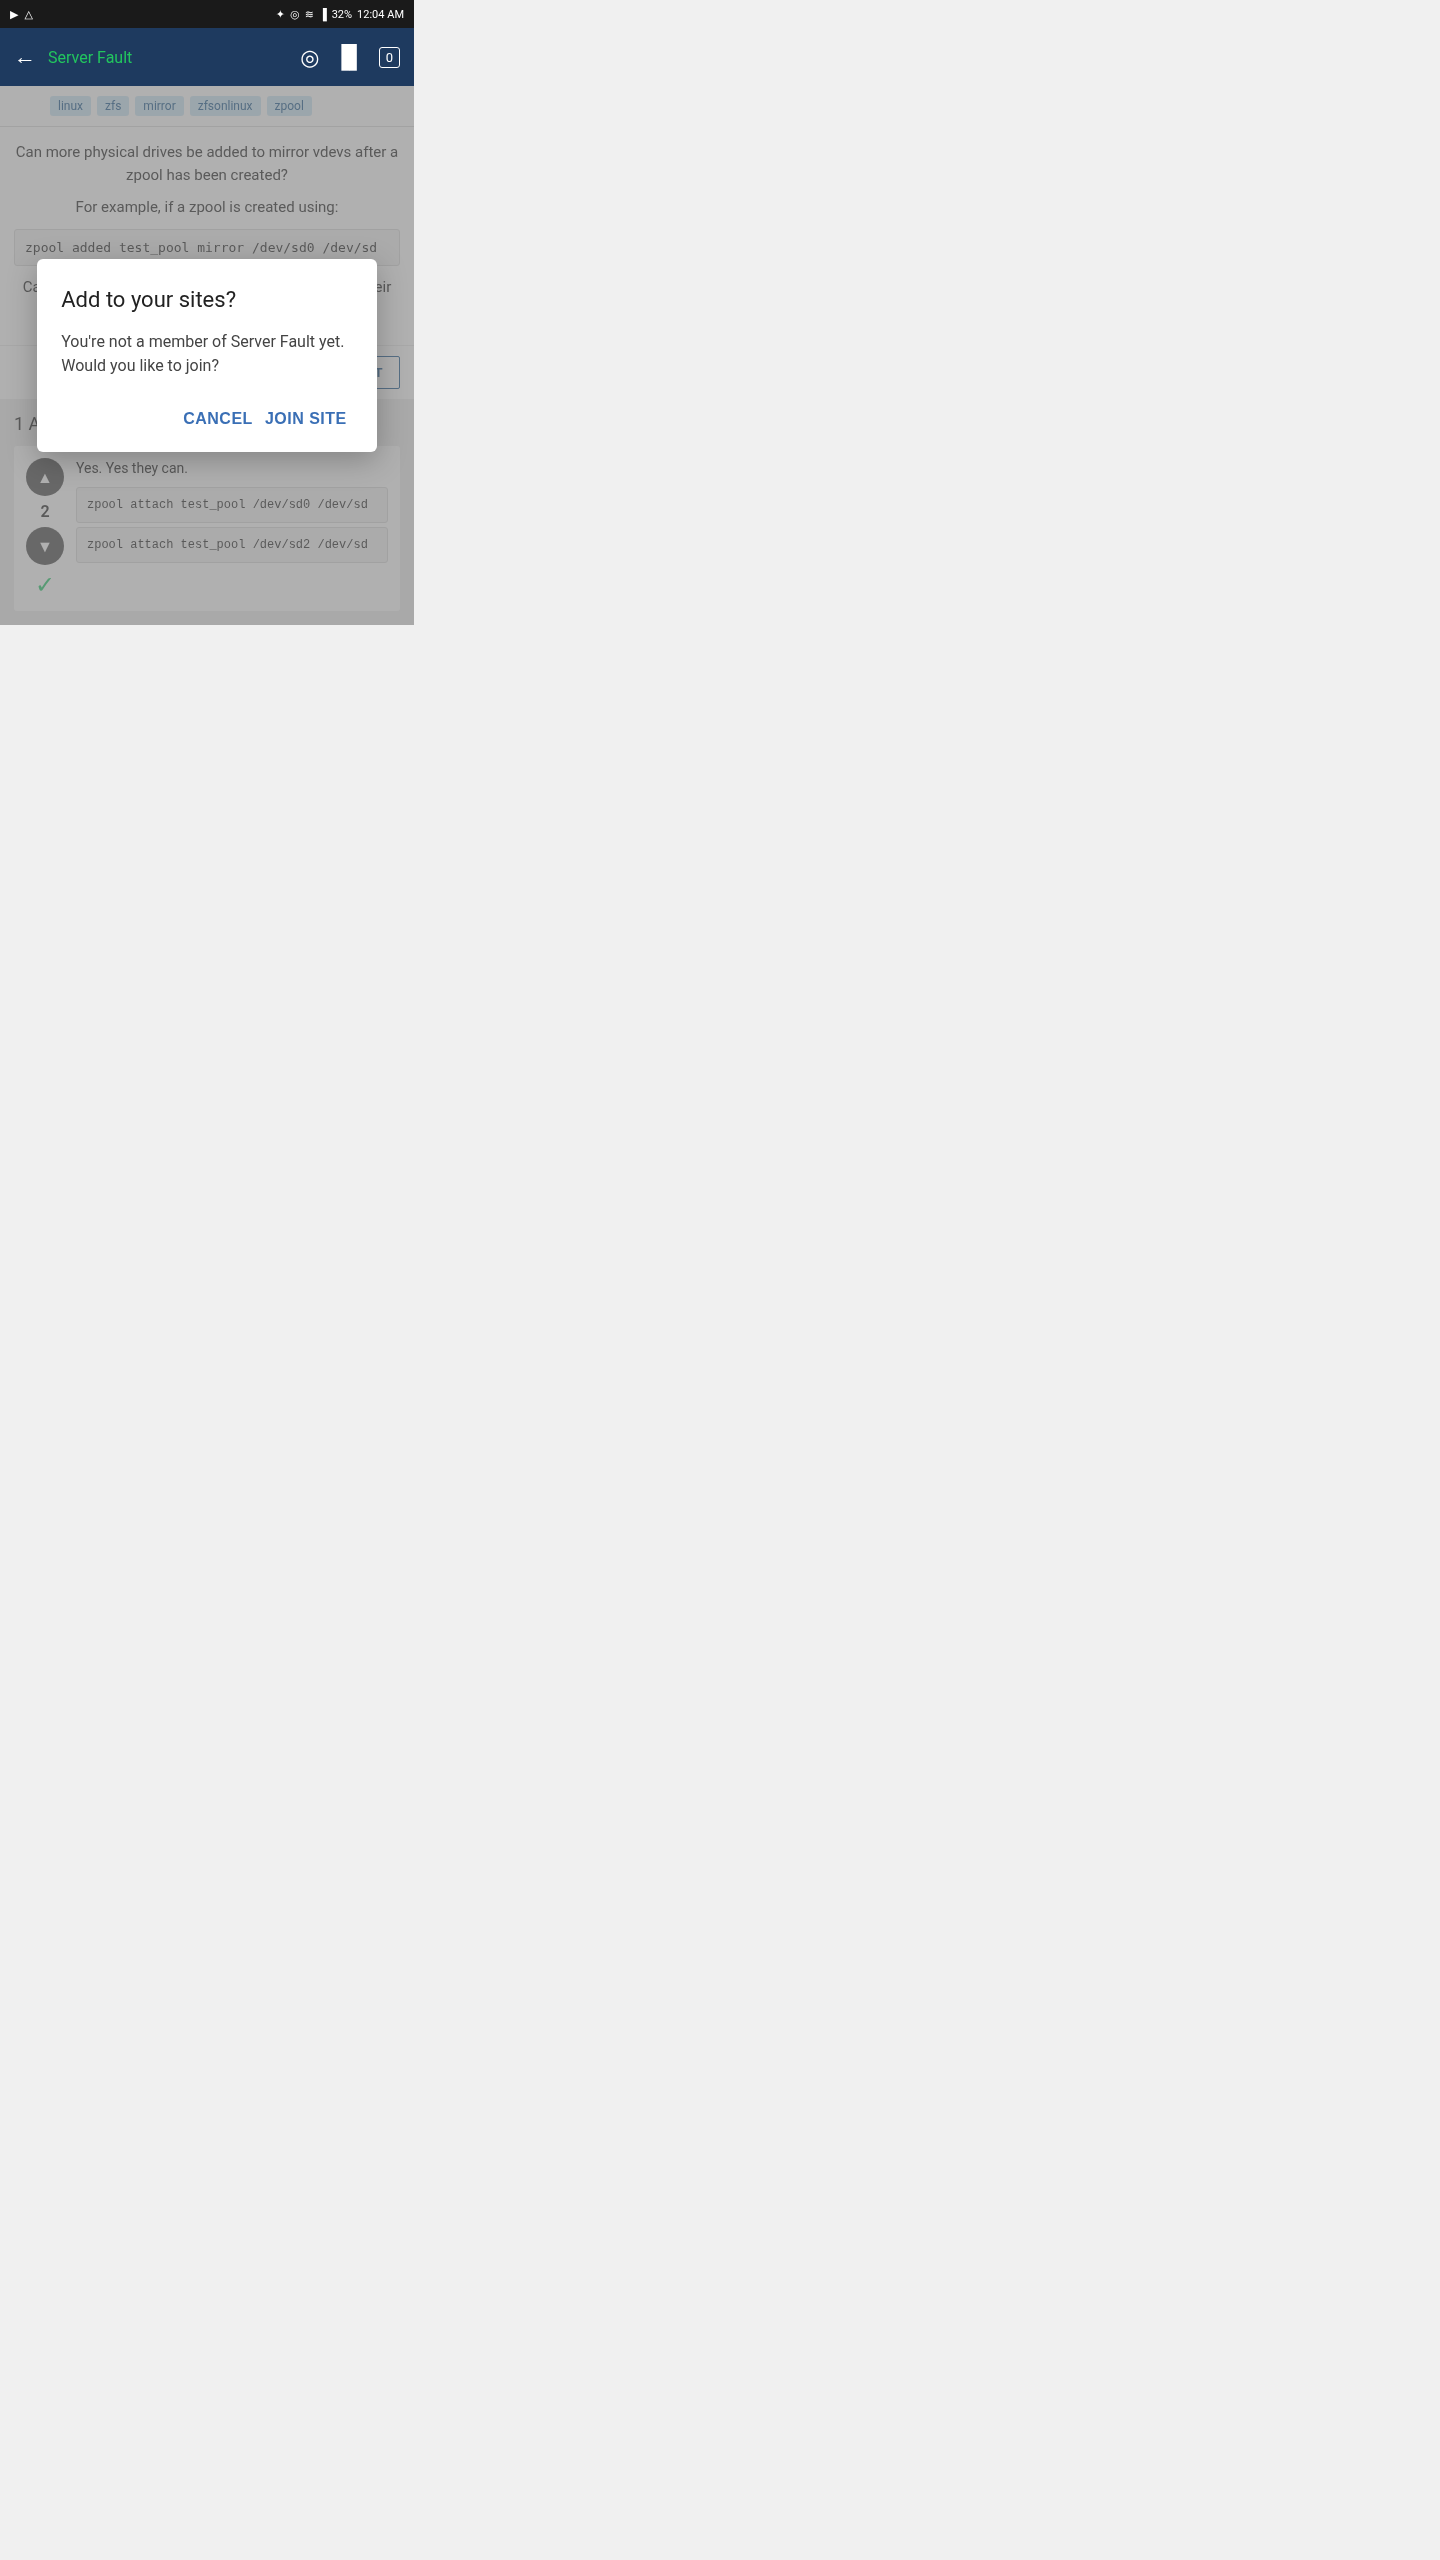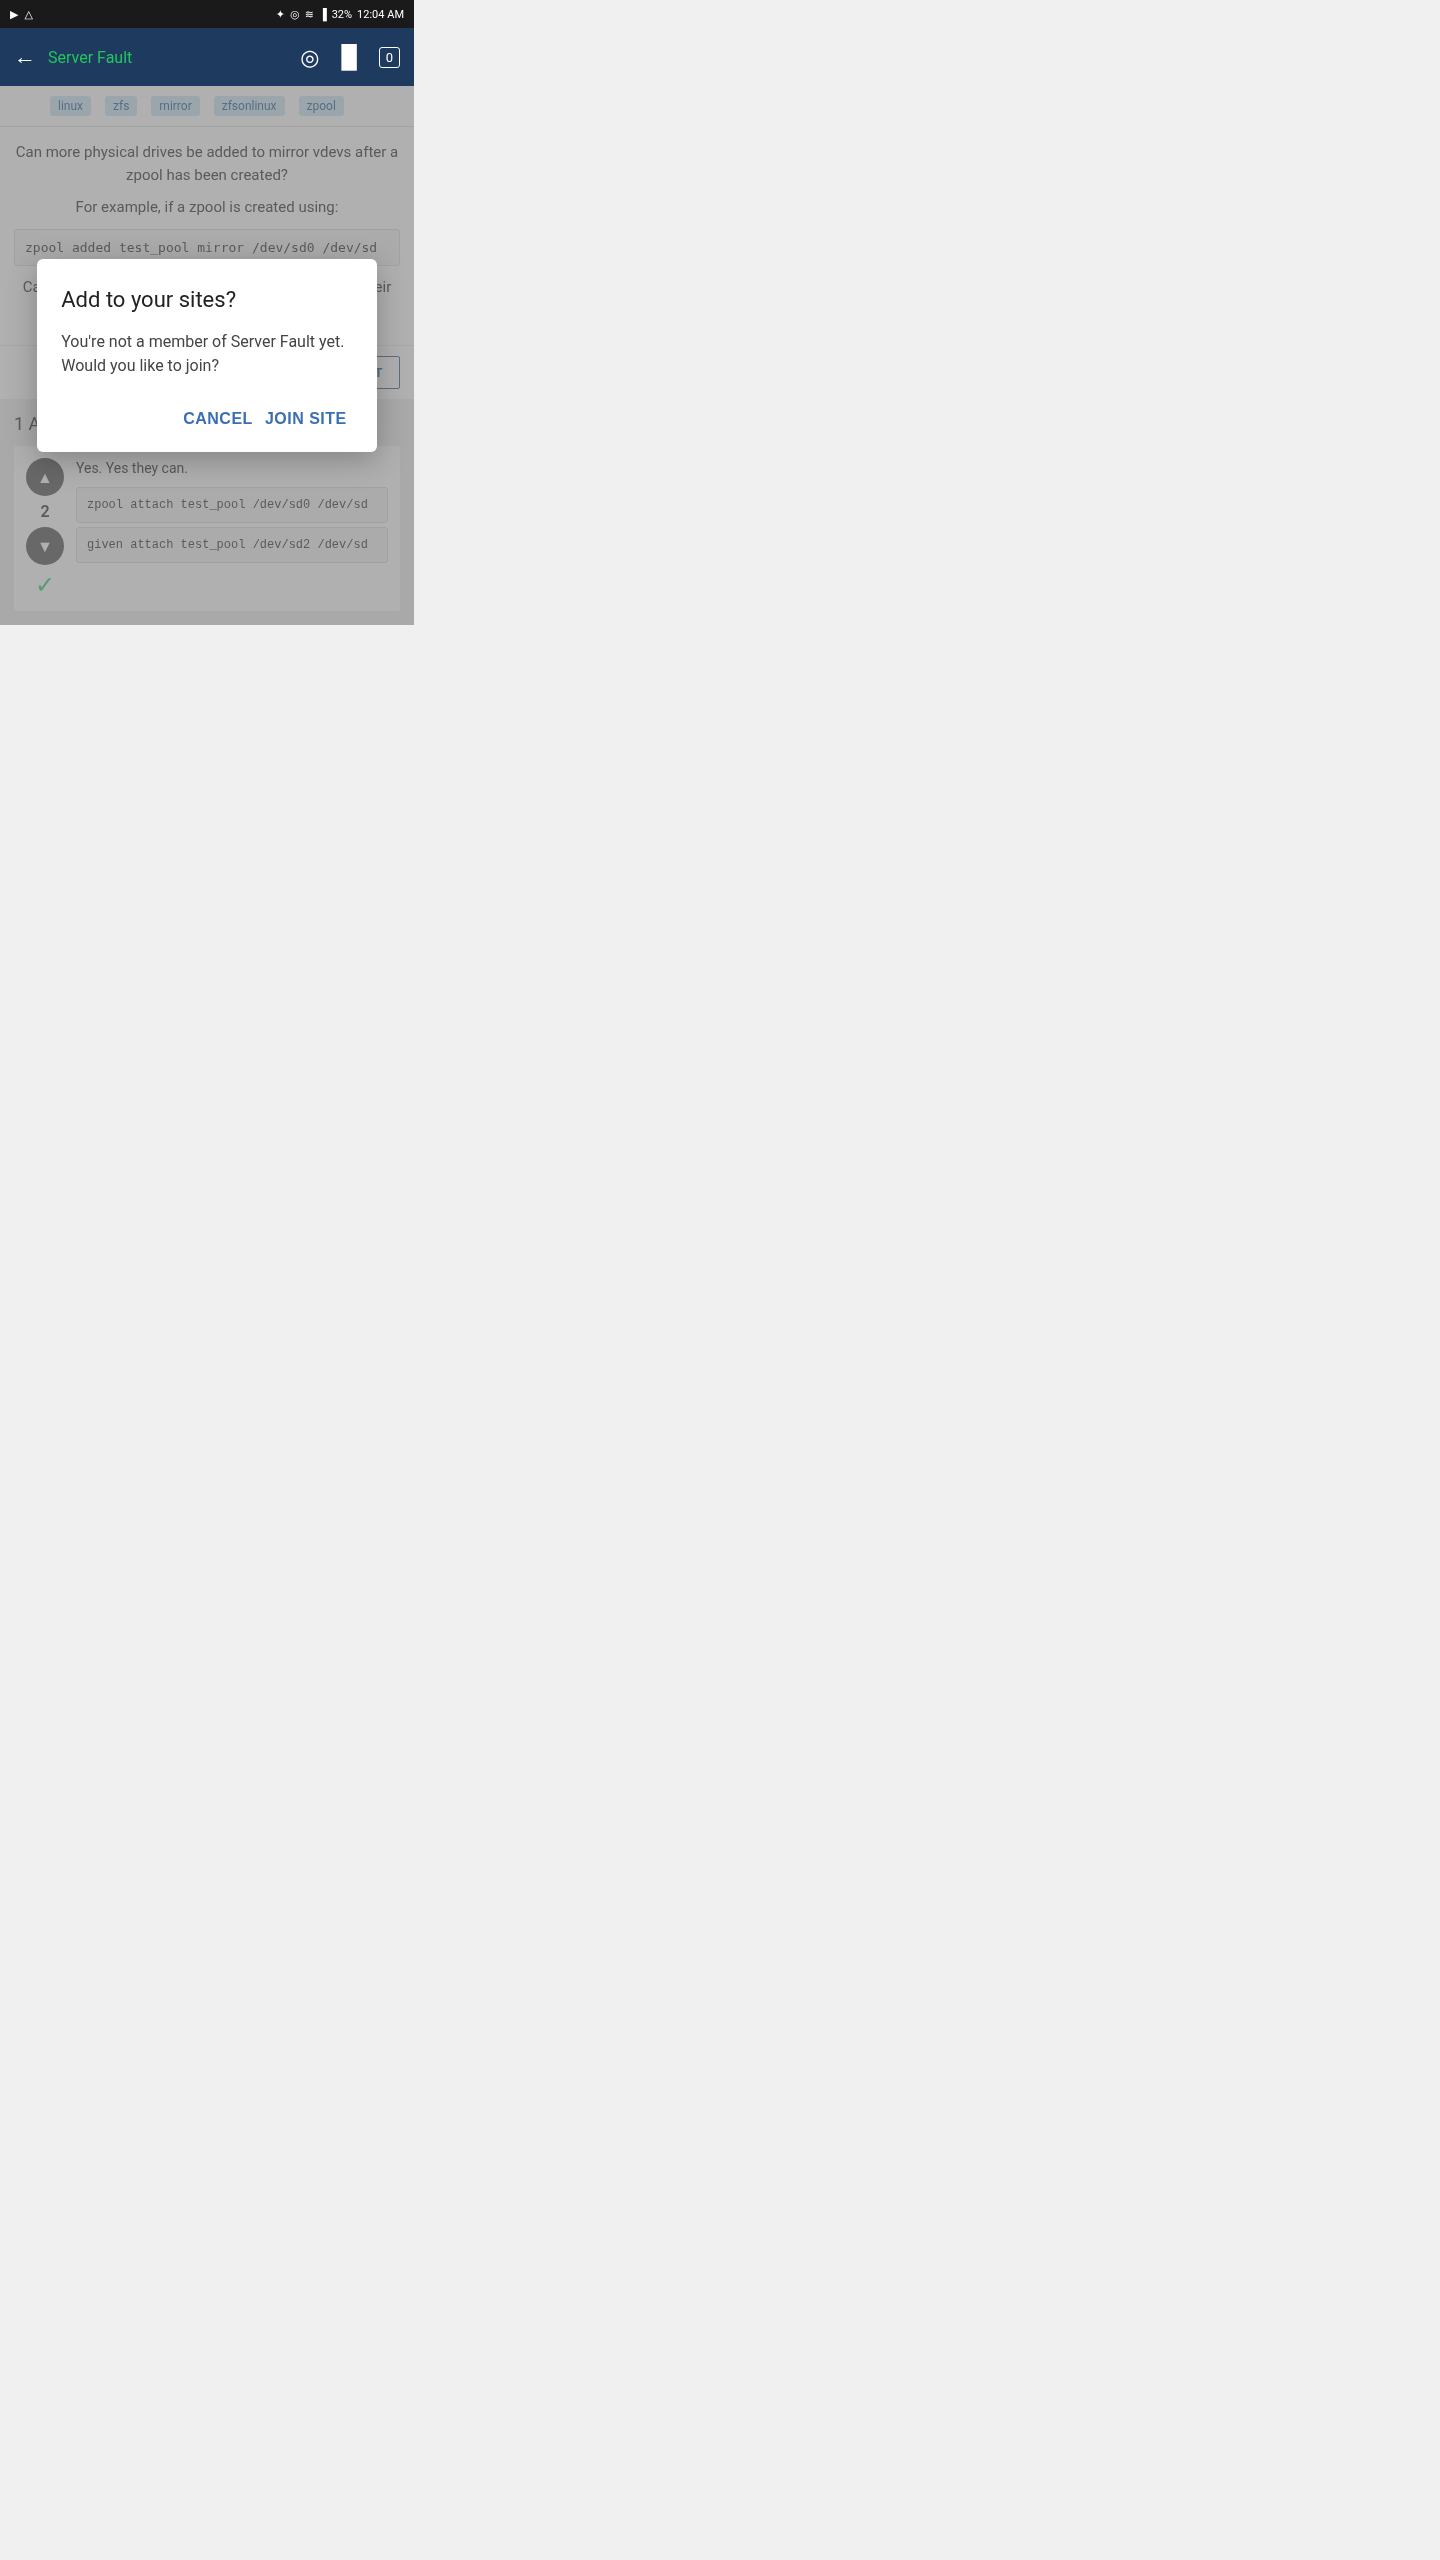--- a/index.html
+++ b/index.html
@@ -78,21 +78,21 @@
     .main-content {
       background: #f8f8f8;
       position: relative;
     }
 
     
     .tags-row {
       background: #fff;
       padding: 10px 14px 10px 50px;
       display: flex;
-      gap: 14px;
+      gap: 6px;
       flex-wrap: wrap;
       border-bottom: 1px solid #e0e0e0;
       opacity: 0.6;
     }
     .tag {
       background: #d0e8f5;
       color: #2a6496;
       font-size: 12px;
       padding: 3px 8px;
       border-radius: 3px;
@@ -313,21 +313,21 @@
     <div class="answer-card">
       <div class="answer-vote-col">
         <div class="answer-vote-btn">▲</div>
         <div class="answer-score">2</div>
         <div class="answer-vote-btn">▼</div>
         <div class="checkmark">✓</div>
       </div>
       <div class="answer-body">
         <p>Yes. Yes they can.</p>
         <div class="answer-code-block">zpool attach test_pool /dev/sd0 /dev/sd</div>
-        <div class="answer-code-block" style="margin-top:4px;">given attach test_pool /dev/sd2 /dev/sd</div>
+        <div class="answer-code-block" style="margin-top:4px;">zpool attach test_pool /dev/sd2 /dev/sd</div>
       </div>
     </div>
   </div>
 
   <div class="dialog-overlay">
     <div class="dialog">
       <div class="dialog-title">Add to your sites?</div>
       <div class="dialog-body">You're not a member of Server Fault yet. Would you like to join?</div>
       <div class="dialog-actions">
         <button class="dialog-btn">CANCEL</button>

